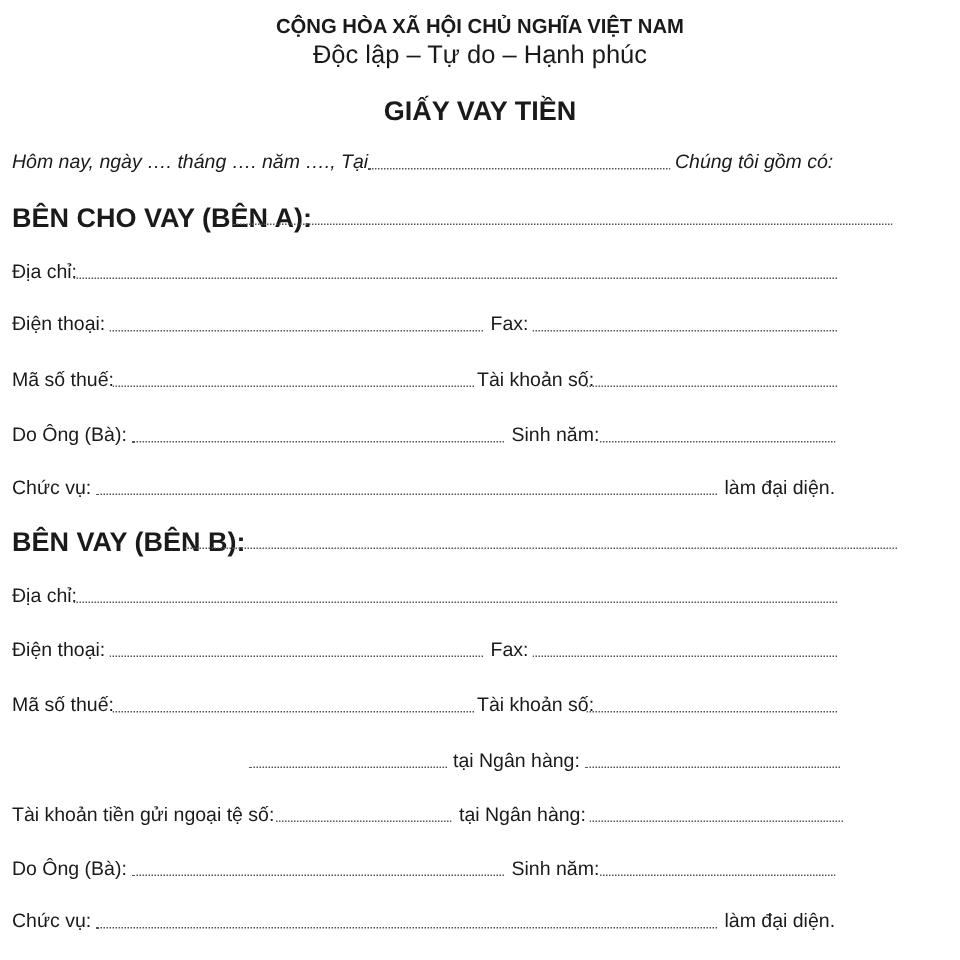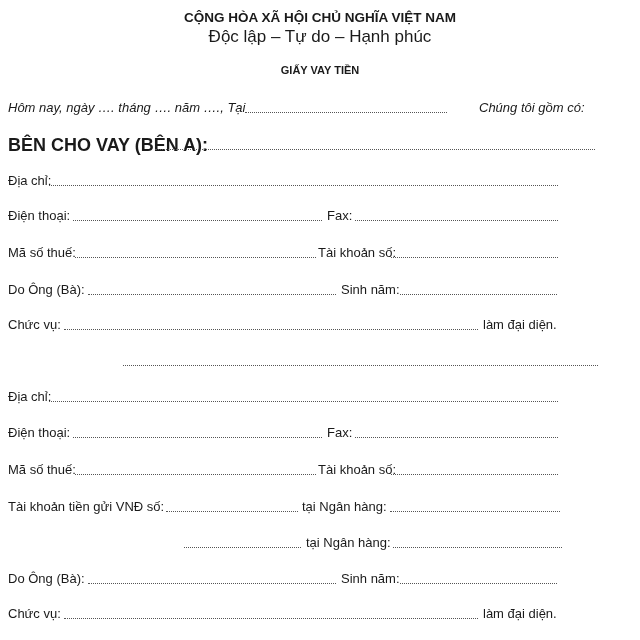--- a/index.html
+++ b/index.html
@@ -1,42 +1,42 @@
 <!DOCTYPE html>
 <html><head>
   <meta charset="utf-8">
   <style>
     html, body { margin: 0; padding: 0; background: #ffffff; }
     body { width: 640px; height: 640px; position: relative; overflow: hidden;
            font-family: "Liberation Sans", sans-serif; color: #1a1a1a; font-size: 13px; }
     .center { position: absolute; left: 0; width: 640px; text-align: center; white-space: nowrap; }
     .title { top: 10px; font-size: 13.5px; font-weight: bold; }
     .subtitle { top: 27px; font-size: 17px; }
-    .heading { top: 64px; font-size: 11px; font-weight: bold; }
+    .heading { top: 64px; font-size: 18px; font-weight: bold; }
     .line { position: absolute; left: 0; width: 538px; height: 18px; }
     .seg { position: absolute; top: 0; white-space: nowrap; line-height: 18px; }
     .dots { position: absolute; top: 0; height: 18px; overflow: hidden; }
     .dots::after { content: ""; position: absolute; left: 0; right: 0; bottom: 4px;
                    border-bottom: 1.5px dotted #555; }
     .italic { font-style: italic; }
     .bold { font-weight: bold; font-size: 18px; }
   </style>
 </head>
 <body>
 
 <div>
 
   <div class="center title">CỘNG HÒA XÃ HỘI CHỦ NGHĨA VIỆT NAM</div>
   <div class="center subtitle">Độc lập – Tự do – Hạnh phúc</div>
   <div class="center heading">GIẤY VAY TIỀN</div>
 
   <div class="line" style="top:99px;">
     <span class="seg italic" style="left:8px;">Hôm nay, ngày …. tháng …. năm …., Tại</span>
     <span class="dots" style="left:245px; width:202px;"></span>
-    <span class="seg italic" style="left:450px;margin-left:29px;">Chúng tôi gồm có:</span>
+    <span class="seg italic" style="left:450px;">Chúng tôi gồm có:</span>
   </div>
 
   <div class="line" style="top:136px;">
     <span class="seg bold" style="left:8px;">BÊN CHO VAY (BÊN A):</span>
     <span class="dots" style="left:155px; width:440px;"></span>
   </div>
 
   <div class="line" style="top:172px;">
     <span class="seg" style="left:8px;">Địa chỉ:</span>
     <span class="dots" style="left:49px; width:509px;"></span>
@@ -63,20 +63,21 @@
     <span class="dots" style="left:400px; width:157px;"></span>
   </div>
 
   <div class="line" style="top:316px;">
     <span class="seg" style="left:8px;">Chức vụ:</span>
     <span class="dots" style="left:64px; width:414px;"></span>
     <span class="seg" style="left:483px;">làm đại diện.</span>
   </div>
 
   <div class="line" style="top:352px;">
+    <span class="seg bold" style="left:8px;">BÊN VAY (BÊN B):</span>
     <span class="dots" style="left:123px; width:475px;"></span>
   </div>
 
   <div class="line" style="top:388px;">
     <span class="seg" style="left:8px;">Địa chỉ:</span>
     <span class="dots" style="left:49px; width:509px;"></span>
   </div>
 
   <div class="line" style="top:424px;">
     <span class="seg" style="left:8px;">Điện thoại:</span>
@@ -86,27 +87,27 @@
   </div>
 
   <div class="line" style="top:461px;">
     <span class="seg" style="left:8px;">Mã số thuế:</span>
     <span class="dots" style="left:75px; width:241px;"></span>
     <span class="seg" style="left:318px;">Tài khoản số:</span>
     <span class="dots" style="left:391px; width:167px;"></span>
   </div>
 
   <div class="line" style="top:498px;">
-    <span class="seg" style="left:8px;">Tài khoản tiền gửi VNĐ số:</span>
     <span class="dots" style="left:166px; width:132px;"></span>
     <span class="seg" style="left:302px;">tại Ngân hàng:</span>
     <span class="dots" style="left:390px; width:170px;"></span>
   </div>
 
   <div class="line" style="top:534px;">
+    <span class="seg" style="left:8px;">Tài khoản tiền gửi ngoại tệ số:</span>
     <span class="dots" style="left:184px; width:117px;"></span>
     <span class="seg" style="left:306px;">tại Ngân hàng:</span>
     <span class="dots" style="left:393px; width:169px;"></span>
   </div>
 
   <div class="line" style="top:570px;">
     <span class="seg" style="left:8px;">Do Ông (Bà):</span>
     <span class="dots" style="left:88px; width:248px;"></span>
     <span class="seg" style="left:341px;">Sinh năm:</span>
     <span class="dots" style="left:400px; width:157px;"></span>

